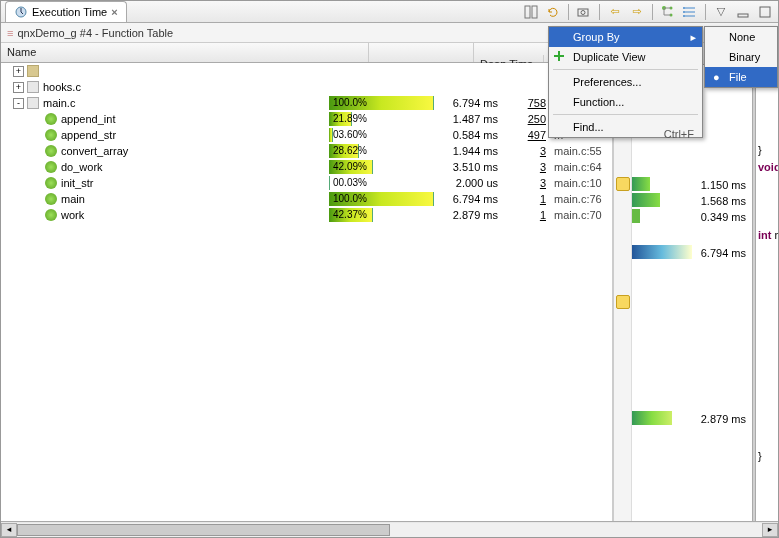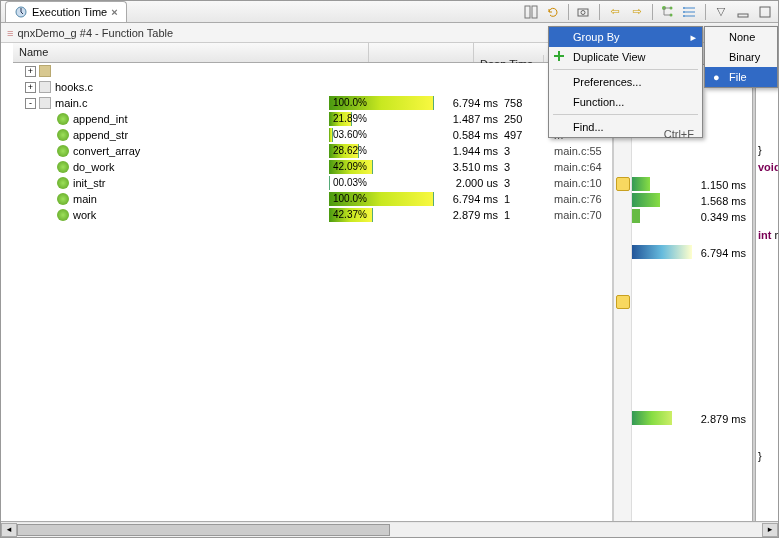--- a/index.html
+++ b/index.html
@@ -7,21 +7,21 @@
   .top-tabs { height: 22px; background: linear-gradient(#f8f8f8,#e8e8e8); border-bottom: 1px solid #aaa; display: flex; align-items: center; padding: 0 4px; gap: 9px; }
   .tab { display: inline-flex; align-items: center; gap: 4px; padding: 3px 8px; background: #fff; border: 1px solid #aaa; border-bottom: none; border-radius: 4px 4px 0 0; margin-right: 2px; }
   .tab-icon { width: 14px; height: 14px; display: inline-block; }
   .close-x { color: #777; font-weight: bold; cursor: pointer; }
   .toolbar { margin-left: auto; display: flex; gap: 4px; align-items: center; }
   .tbtn { width: 18px; height: 18px; display: inline-flex; align-items: center; justify-content: center; cursor: pointer; }
   .sep { width: 1px; height: 16px; background: #aaa; margin: 0 2px; }
   .breadcrumb { height: 20px; background: #f4f4f4; border-bottom: 1px solid #ccc; display: flex; align-items: center; padding: 0 6px; color: #333; }
   .breadcrumb-icon { color: #c88; margin-right: 4px; }
   .panes { display: flex; height: calc(100% - 42px - 16px); }
-  .left-pane { width: 613px; display: flex; flex-direction: column; border-right: 2px solid #ccc; position: relative; padding-left: 12px; }
+  .left-pane { width: 613px; display: flex; flex-direction: column; border-right: 2px solid #ccc; position: relative; }
   .right-pane { flex: 1; position: relative; overflow: hidden; background: #fff; }
   .col-headers { height: 20px; background: linear-gradient(#f9f9f9,#e7e7e7); border-bottom: 1px solid #aaa; display: flex; }
   .col-headers div { border-right: 1px solid #ccc; padding: 3px 6px; color: #222; }
   .col-name { flex: 1; }
   .col-deep { width: 70px; text-align: left; margin-top: 12px; }
   .col-count { width: 48px; text-align: right; }
   .col-loc { width: 20px; }
   .tree { flex: 1; overflow: auto; background: #fff; }
   .row { display: flex; align-items: center; height: 16px; padding-left: 4px; }
   .indent0 { padding-left: 8px; }
@@ -30,21 +30,21 @@
   .nspace { width: 14px; display: inline-block; }
   .node-icon { width: 12px; height: 12px; display: inline-block; margin-right: 4px; }
   .icon-pkg { background: #d8c890; border: 1px solid #b8a870; }
   .icon-file { background: #e8e8e8; border: 1px solid #aaa; }
   .icon-fn { background: radial-gradient(circle, #9de05a, #5aa020); border-radius: 50%; }
   .name-cell { flex: 1; display: flex; align-items: center; }
   .bar-cell { width: 105px; position: relative; height: 14px; }
   .bar { height: 14px; background: linear-gradient(to right, #4a9a10, #c8e820, #f8f840); border-right: 1px solid #5a7; position: absolute; left: 0; top: 0; }
   .bar-label { position: absolute; left: 4px; top: 0; font-size: 10px; color: #000; line-height: 14px; }
   .deep-cell { width: 70px; text-align: right; padding-right: 6px; }
-  .count-cell { width: 48px; text-align: left; padding-right: 6px; }
+  .count-cell { width: 48px; text-align: right; padding-right: 6px; text-decoration: underline; }
   .loc-cell { width: 60px; color: #444; padding-left: 2px; white-space: nowrap; overflow: hidden; }
   .hscroll { height: 16px; background: #e8e8e8; border-top: 1px solid #aaa; display: flex; align-items: center; }
   .hscroll .arrow { width: 16px; height: 14px; background: #ddd; border: 1px solid #aaa; text-align: center; font-size: 9px; }
   .hscroll .track { flex: 1; height: 14px; background: #f0f0f0; position: relative; }
   .hscroll .thumb { position: absolute; height: 12px; top: 1px; background: #ccc; border: 1px solid #999; }
   
   .file-tab-bar { height: 22px; background: linear-gradient(#f8f8f8,#e8e8e8); border-bottom: 1px solid #aaa; display: flex; align-items: center; padding: 0 4px; position: absolute; left: 0; right: 0; top: 0; }
   .code-area { position: absolute; top: 22px; bottom: 0; left: 0; right: 0; display: flex; }
   .gutter { width: 18px; background: #f4f4f4; border-right: 1px solid #ddd; padding-top: 60px; }
   .warn-icon { width: 14px; height: 14px; margin: 2px auto; background: #f8d860; border: 1px solid #c8a020; border-radius: 2px; }

